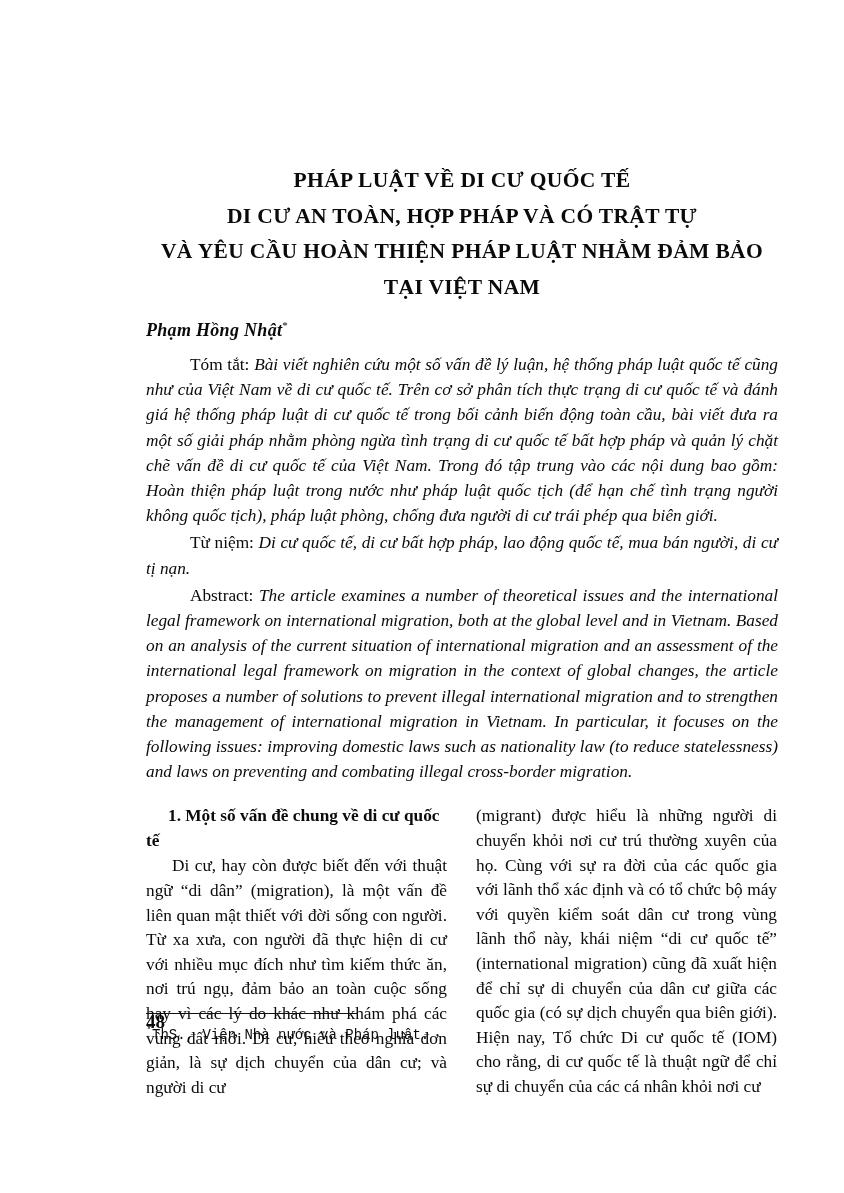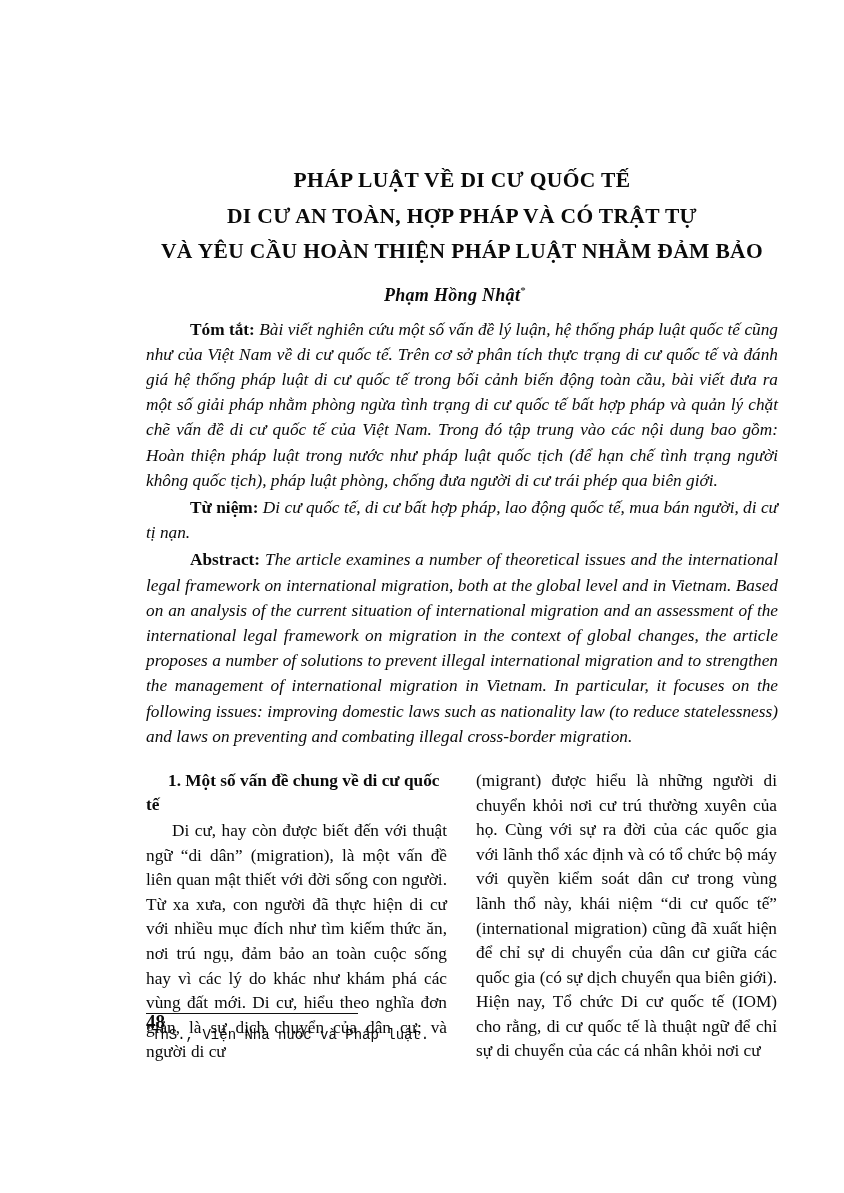--- a/index.html
+++ b/index.html
@@ -37,21 +37,21 @@
     font-weight: bold;
     letter-spacing: 0.35px;
     line-height: 35.5px;
     text-align: center;
     white-space: nowrap;
   }
 
   
   .author-row {
     margin-top: 14px;
-    text-align: center;
+    text-align: left;
     padding-right: 14px;
   }
   .author-name {
     font-size: 18px;
     font-weight: bold;
     font-style: italic;
     letter-spacing: 0.3px;
   }
   .author-name .fn-mark {
     font-size: 11px;
@@ -65,21 +65,21 @@
     margin-top: 11px;
     font-size: 17.3px;
     line-height: 25.2px;
     text-align: justify;
     text-justify: inter-word;
     font-style: italic;
     text-indent: 44px;
   }
   .abs-block.tight { margin-top: 2px; }
   .abs-label {
-    font-weight: bold;
+    font-weight: normal;
     font-style: normal;
   }
 
   
   .columns {
     margin-top: 20px;
     display: flex;
     gap: 29px;
   }
   .col {
@@ -140,20 +140,21 @@
 <body>
 
 <div class="page">
 
   <div class="content">
 
     <div class="title-block">
       <div class="title-line">PHÁP LUẬT VỀ DI CƯ QUỐC TẾ</div>
       <div class="title-line">DI CƯ AN TOÀN, HỢP PHÁP VÀ CÓ TRẬT TỰ</div>
       <div class="title-line">VÀ YÊU CẦU HOÀN THIỆN PHÁP LUẬT NHẰM ĐẢM BẢO</div>
+      <div class="title-line">TẠI VIỆT NAM</div>
     </div>
 
     <div class="author-row">
       <span class="author-name"><span>Phạm Hồng Nhật</span><span class="fn-mark">*</span></span>
     </div>
 
     <div class="abs-block"><span class="abs-label">Tóm tắt:</span><span> Bài viết nghiên cứu một số vấn đề lý luận, hệ thống pháp luật quốc tế cũng như của Việt Nam về di cư quốc tế. Trên cơ sở phân tích thực trạng di cư quốc tế và đánh giá hệ thống pháp luật di cư quốc tế trong bối cảnh biến động toàn cầu, bài viết đưa ra một số giải pháp nhằm phòng ngừa tình trạng di cư quốc tế bất hợp pháp và quản lý chặt chẽ vấn đề di cư quốc tế của Việt Nam. Trong đó tập trung vào các nội dung bao gồm: Hoàn thiện pháp luật trong nước như pháp luật quốc tịch (để hạn chế tình trạng người không quốc tịch), pháp luật phòng, chống đưa người di cư trái phép qua biên giới.</span></div>
 
     <div class="abs-block tight"><span class="abs-label">Từ niệm:</span><span> Di cư quốc tế, di cư bất hợp pháp, lao động quốc tế, mua bán người, di cư tị nạn.</span></div>
 

